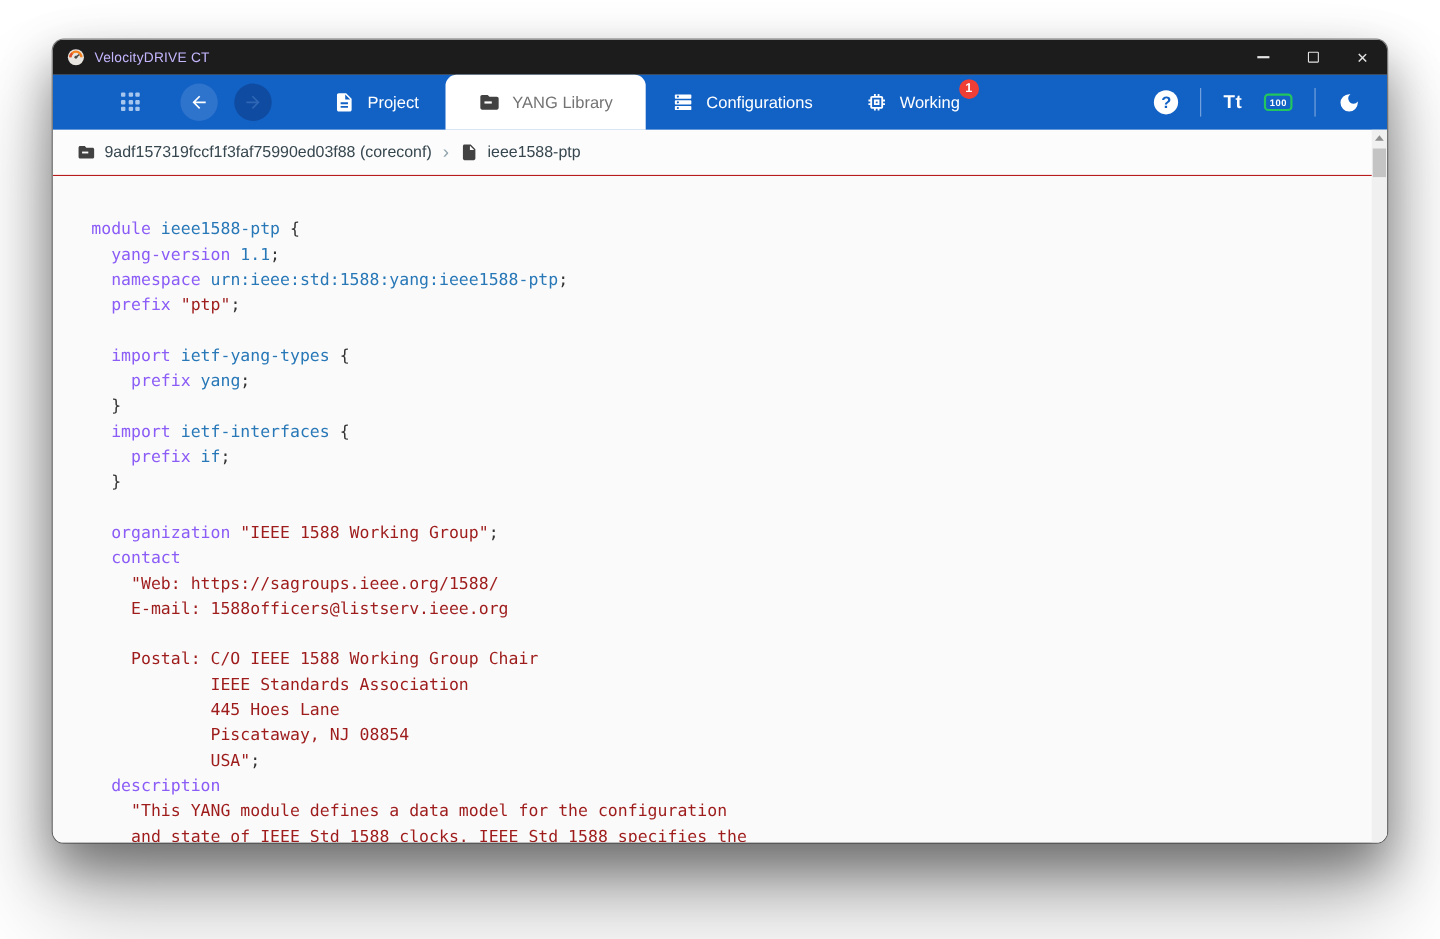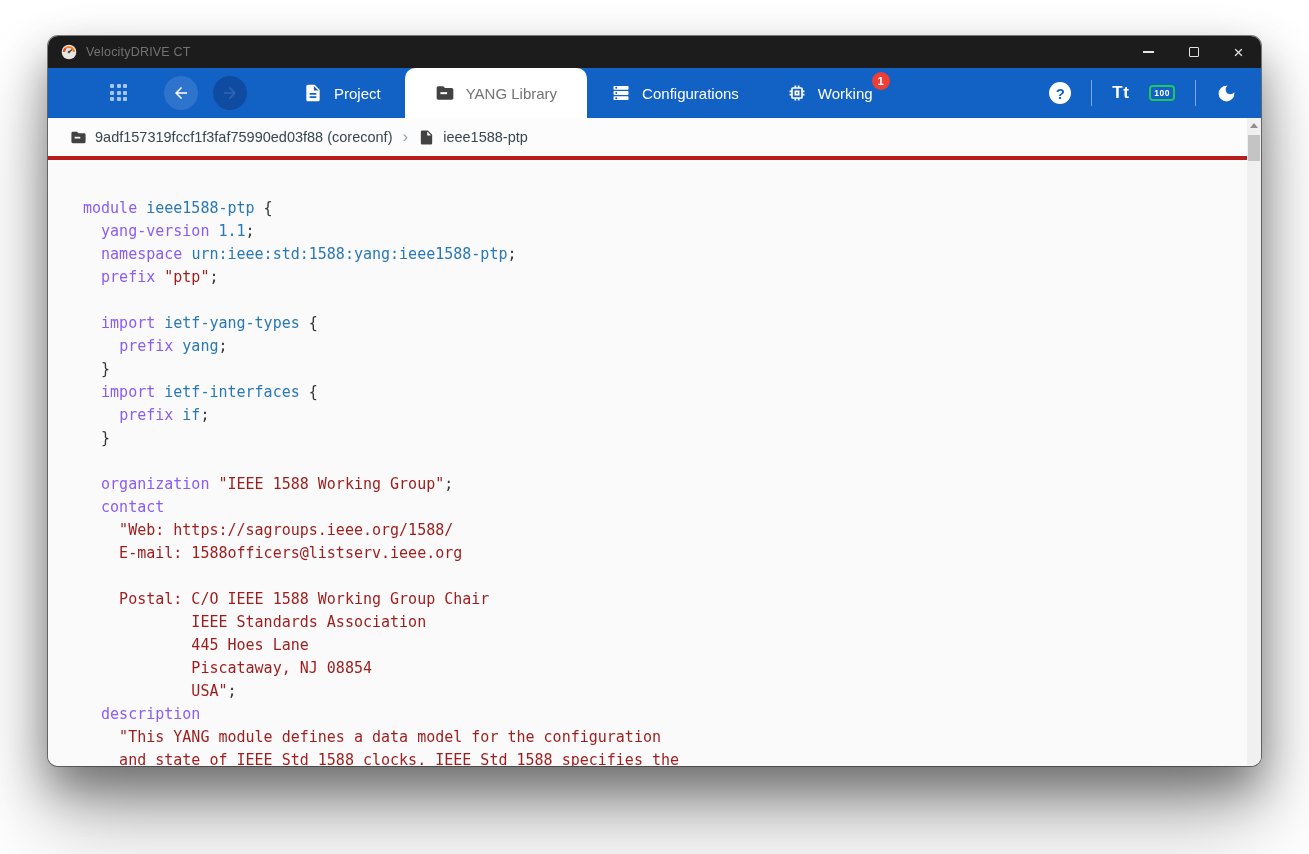--- a/index.html
+++ b/index.html
@@ -9,21 +9,21 @@
   .window { position:absolute; left:48px; top:36px; width:1213px; height:730px;
             border-radius:10px; overflow:hidden; background:#fafafa;
             box-shadow:0 0 0 1px rgba(45,45,45,.6),
                        0 22px 45px rgba(0,0,0,.42),
                        0 55px 85px rgba(0,0,0,.28); }
 
   
   .titlebar { height:32px; background:#1c1c1c; display:flex; align-items:center;
               padding-left:13px; }
   .app-icon { width:16px; height:16px; margin-right:9px; flex:none; }
-  .title { color:#737373; font-size:12.5px; letter-spacing:.2px; }
+  .title { color:#c4b5fd; font-size:12.5px; letter-spacing:.2px; }
   .win-controls { margin-left:auto; display:flex; height:100%; }
   .win-btn { width:45px; height:32px; display:flex; align-items:center; justify-content:center;
              color:#e4e4e4; font-size:14px; cursor:default; }
   .win-btn.min span { display:block; width:11px; height:1.5px; background:#e4e4e4; }
   .win-btn.max span { display:block; width:10px; height:10px; border:1.5px solid #e4e4e4; border-radius:1px; }
   .win-btn.close { font-size:17px; line-height:1; }
 
   
   .navbar { height:50px; background:#1261c5; display:flex; align-items:stretch; color:#fff;padding-left:40px; }
   .nav-left { display:flex; align-items:center; }
@@ -50,21 +50,21 @@
                  font-size:15px; font-weight:700; display:flex; align-items:center;
                  justify-content:center; cursor:pointer; }
   .vdivider { width:1px; height:26px; background:rgba(255,255,255,.45); }
   .tt-btn { font-size:17px; font-weight:700; letter-spacing:.5px; cursor:pointer; }
   .display-btn { border:2px solid #22c55e; border-radius:4px; font-size:8.5px; font-weight:700;
                  padding:2px 3px; letter-spacing:.5px; cursor:pointer; line-height:1; }
   .moon-btn { width:21px; height:21px; cursor:pointer; }
   .moon-btn svg { width:21px; height:21px; fill:#fff; }
 
   
-  .breadcrumb { height:42px; background:#fcfcfc; border-bottom:4px solid #b91c1c;
+  .breadcrumb { height:42px; background:#fcfcfc; border-bottom:1px solid #b91c1c;
                 display:flex; align-items:center; padding:0 22px; gap:8px;
                 font-size:14.5px; color:#37474f; }
   .breadcrumb svg { width:17px; height:17px; fill:#424242; flex:none; }
   .crumb-sep { color:#90a4ae; font-size:17px; padding:0 2px; }
   .crumb { cursor:pointer; }
 
   
   .content { position:relative; height:606px; background:#fafafa; overflow:hidden; }
   .code { padding:37px 20px 0 35px; font-family:"DejaVu Sans Mono", monospace;
           font-size:15px; line-height:23px; white-space:pre; color:#333; }

